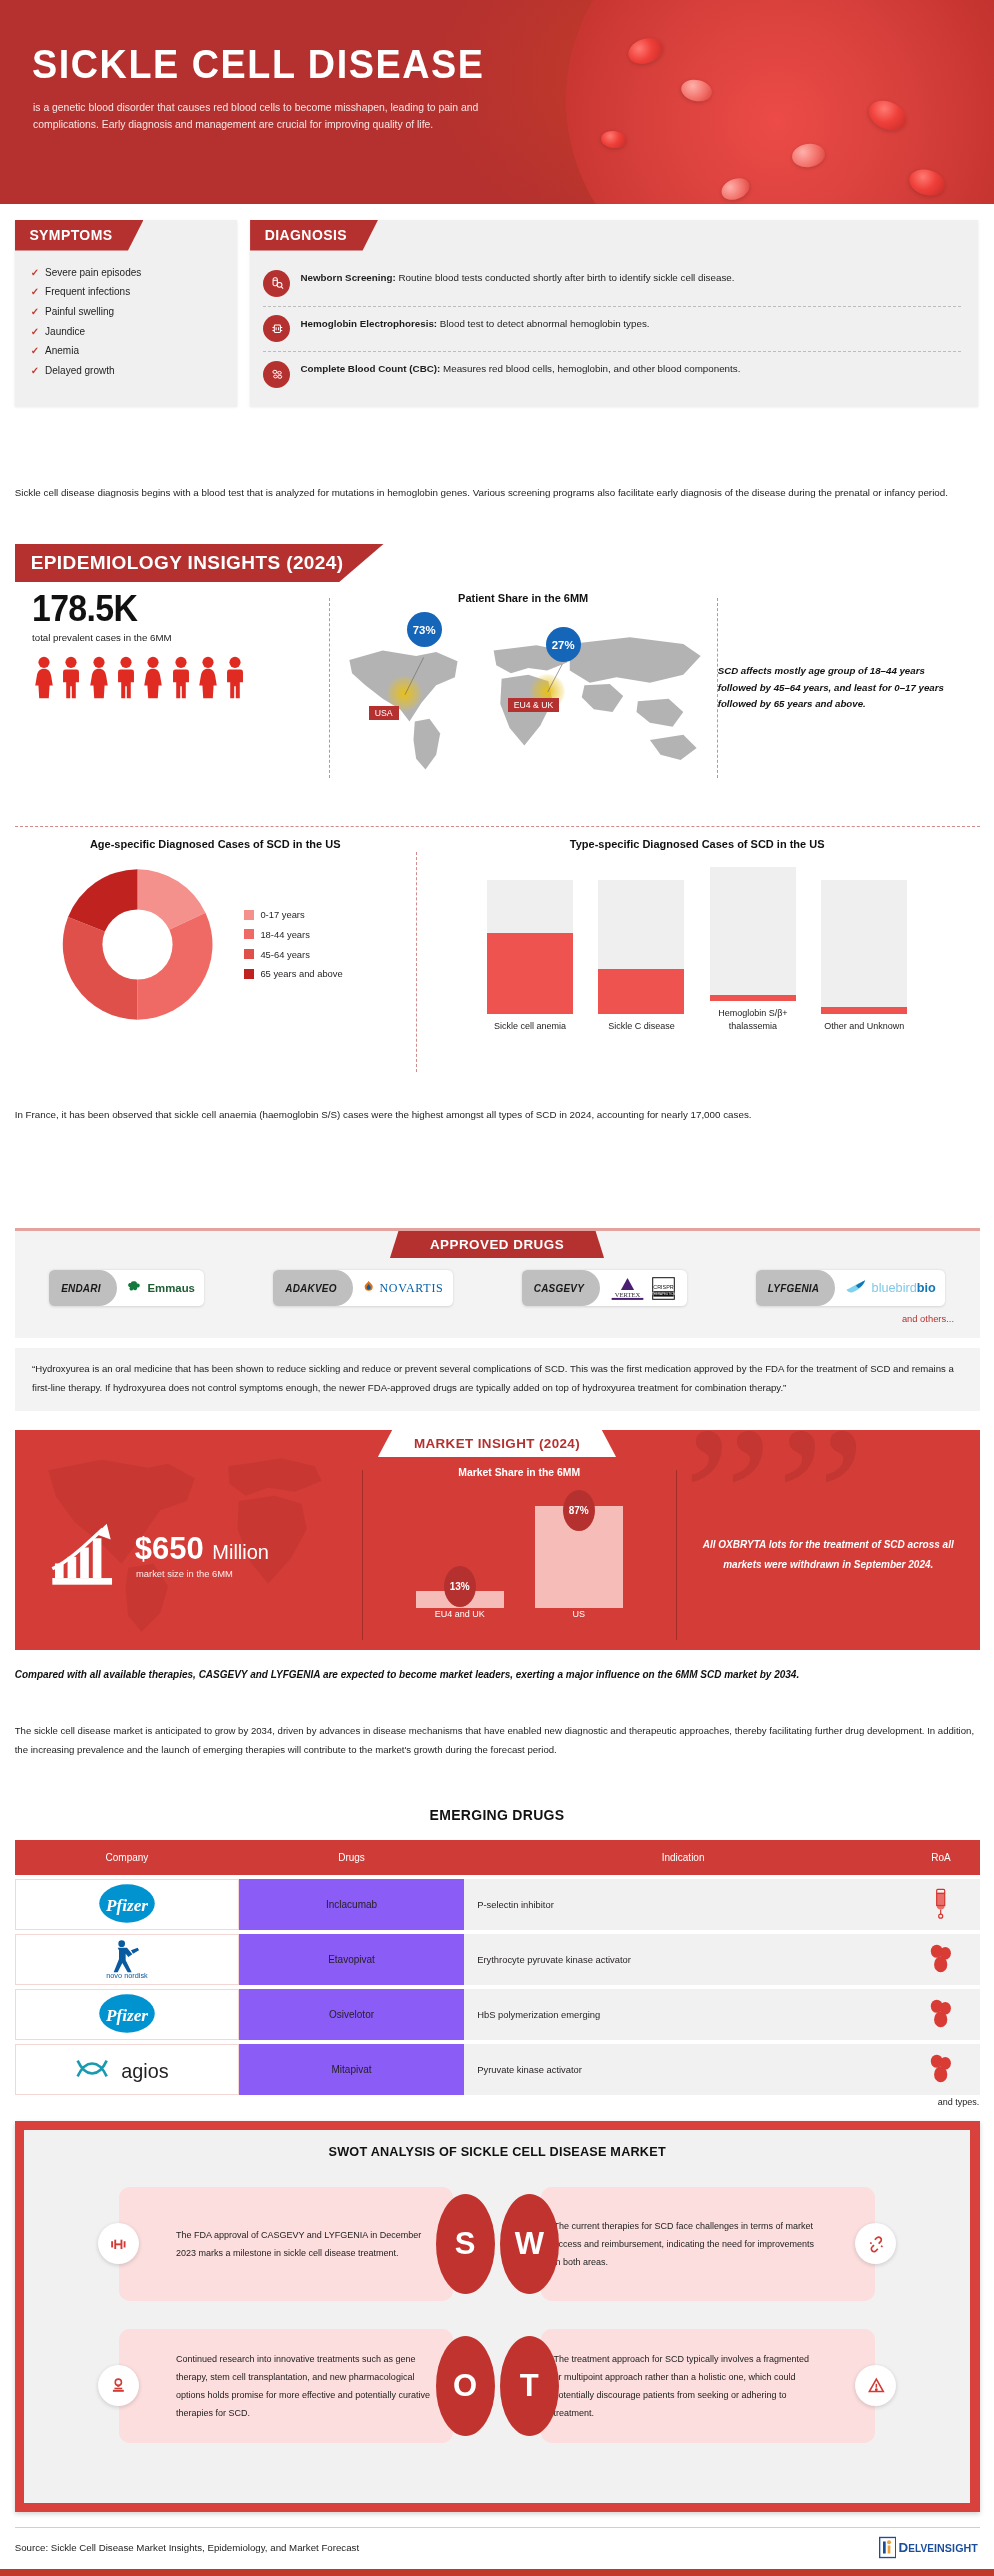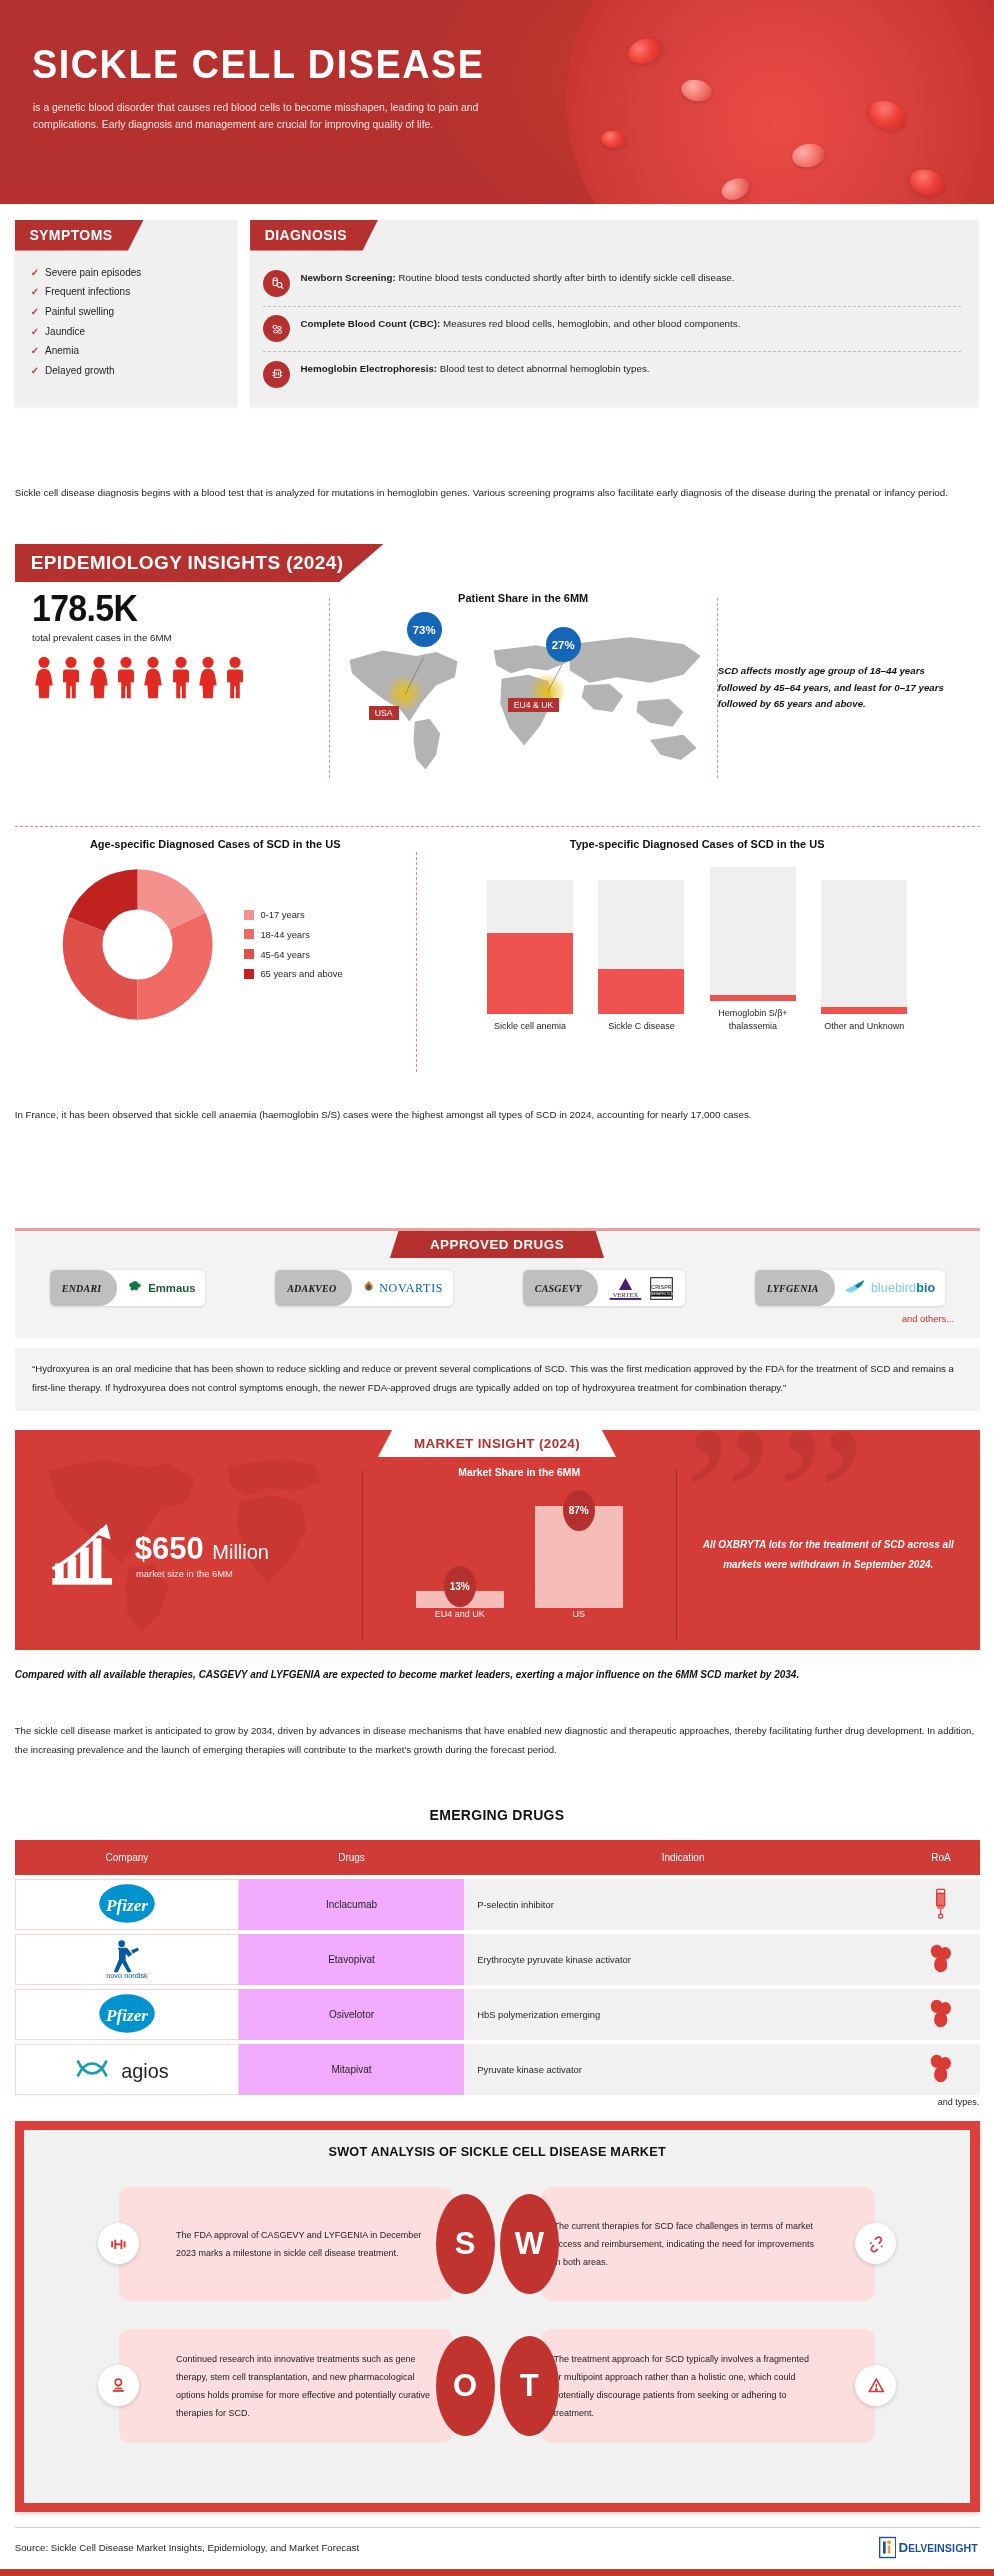--- a/index.html
+++ b/index.html
@@ -102,21 +102,21 @@
   .ad-ribbon { position:absolute; left:50%; transform:translateX(-50%); top:1231px;
      background:#b5312f; color:#fff; font-size:13.4px; font-weight:700; letter-spacing:0.5px;
      padding:6px 40px; clip-path:polygon(4% 0, 96% 0, 100% 100%, 0 100%);
      font-family:"Liberation Sans Narrow","Liberation Sans",sans-serif; }
   .drugs { position:absolute; left:14.7px; top:1270px; width:965px;
      display:flex; justify-content:space-around; align-items:center; }
   .drug-pill { display:flex; align-items:center; background:#fff; border-radius:5.3px;
      box-shadow:0 0.7px 2.7px rgba(0,0,0,.13); height:36px; overflow:hidden; }
   .drug-name { background:#bfbfbf; color:#1a1a1a; font-style:italic; font-weight:700;
      font-size:10px; height:36px; display:flex; align-items:center;
-     padding:0 16px 0 12px; border-radius:0 18px 18px 0; letter-spacing:0.2px;font-family:Liberation Serif, serif; }
+     padding:0 16px 0 12px; border-radius:0 18px 18px 0; letter-spacing:0.2px; }
   .drug-logo { display:flex; align-items:center; gap:4px; padding:0 9.4px; }
   .and-others { position:absolute; right:40px; top:1313px; color:#b5312f; font-size:9.4px; }
 
   .quote-box { position:absolute; left:14.7px; top:1348px; width:965px; background:#f4f3f3;
      padding:12px 17.4px 13.4px 17.4px; }
   .quote-box p { font-size:9.6px; line-height:1.95; color:#1d1d1d; }
 
   
   .mi-band { position:absolute; left:14.7px; top:1430px; width:965px; height:220px; background:#d33c37; overflow:hidden; }
   .mi-ribbon { position:absolute; left:50%; transform:translateX(-50%); top:1430px;
@@ -156,21 +156,21 @@
      font-family:"Liberation Sans Narrow","Liberation Sans",sans-serif; }
   .ed-table { position:absolute; left:14.7px; top:1836px; width:965px; border-collapse:separate; border-spacing:0 4px; }
   .ed-table th { background:#cf3c38; color:#fff; font-weight:400; font-size:10px;
      padding:12px 4px; text-align:center; font-family:"Liberation Sans Narrow","Liberation Sans",sans-serif; }
   .ed-table th:nth-child(1){ width:212px; }
   .ed-table th:nth-child(2){ width:212px; }
   .ed-table th:nth-child(3){ width:414px; }
   .ed-table th:nth-child(4){ width:73px; }
   .ed-table td { height:51px; vertical-align:middle; }
   .td-company { background:#fff; border:0.7px solid #f3d7d5; text-align:center; }
-  .td-drug { background:#f0abfc; text-align:center; font-size:10px;
+  .td-drug { background:#8b5cf6; text-align:center; font-size:10px;
      font-family:"Liberation Sans Narrow","Liberation Sans",sans-serif; }
   .td-ind { background:#f2f1f1; font-size:9.4px; padding-left:13.4px;
      font-family:"Liberation Sans Narrow","Liberation Sans",sans-serif; }
   .td-roa { background:#f2f1f1; text-align:center; }
   .ed-others { position:absolute; right:14.7px; top:2097px; font-size:9px; color:#1d1d1d;
      font-family:"Liberation Sans Narrow","Liberation Sans",sans-serif; }
 
   
   .swot-frame { position:absolute; left:14.7px; top:2121px; width:965px; height:391px;
      background:#d9413c; padding:9.4px; box-shadow:0 2px 4.7px rgba(0,0,0,.18); }
@@ -269,46 +269,46 @@
                 <line x1="18.4" y1="17.4" x2="21.5" y2="20.5"></line>
             </svg>
           </div>
           <div class="dia-text">
             <b>Newborn Screening:</b><span> Routine blood tests conducted shortly after birth to identify sickle cell disease.</span>
           </div>
         </div>
 
         <div class="dia-row">
           <div class="dia-icon">
-            <svg width="14.7" height="14.7" viewBox="0 0 24 24" fill="none" stroke="#fff" stroke-width="1.6">
-              <ellipse cx="8" cy="8" rx="3.3" ry="2.6"></ellipse>
-                <ellipse cx="15.5" cy="9.5" rx="3" ry="2.3"></ellipse>
-              <ellipse cx="9" cy="15.5" rx="3" ry="2.3"></ellipse>
-                <ellipse cx="16" cy="16" rx="3.2" ry="2.5"></ellipse>
-            </svg>
-          </div>
-          <div class="dia-text">
-            <b>Complete Blood Count (CBC):</b><span> Measures red blood cells, hemoglobin, and other blood components.</span>
-          </div>
-        </div>
-
-        <div class="dia-row">
-          <div class="dia-icon">
             <svg width="14.7" height="14.7" viewBox="0 0 24 24" fill="none" stroke="#fff" stroke-width="1.7">
               <rect x="7" y="5" width="10" height="12" rx="1.5"></rect>
                 <line x1="4" y1="9" x2="7" y2="9"></line>
               <line x1="17" y1="9" x2="20" y2="9"></line>
                 <line x1="4" y1="14" x2="7" y2="14"></line>
                 <line x1="17" y1="14" x2="20" y2="14"></line>
               <line x1="10" y1="8.5" x2="10" y2="13.5"></line>
                 <line x1="14" y1="8.5" x2="14" y2="13.5"></line>
             </svg>
           </div>
           <div class="dia-text">
             <b>Hemoglobin Electrophoresis:</b><span> Blood test to detect abnormal hemoglobin types.</span>
+          </div>
+        </div>
+
+        <div class="dia-row">
+          <div class="dia-icon">
+            <svg width="14.7" height="14.7" viewBox="0 0 24 24" fill="none" stroke="#fff" stroke-width="1.6">
+              <ellipse cx="8" cy="8" rx="3.3" ry="2.6"></ellipse>
+                <ellipse cx="15.5" cy="9.5" rx="3" ry="2.3"></ellipse>
+              <ellipse cx="9" cy="15.5" rx="3" ry="2.3"></ellipse>
+                <ellipse cx="16" cy="16" rx="3.2" ry="2.5"></ellipse>
+            </svg>
+          </div>
+          <div class="dia-text">
+            <b>Complete Blood Count (CBC):</b><span> Measures red blood cells, hemoglobin, and other blood components.</span>
           </div>
         </div>
 
       </div>
     </div>
   </div>
 
   <p class="para" style="left:14.7px; top:484px; width:965px;">Sickle cell disease diagnosis begins with a blood test that is analyzed for mutations in hemoglobin genes. Various screening programs also facilitate early diagnosis of the disease during the prenatal or infancy period.</p>
 
   <div class="epi-ribbon">

